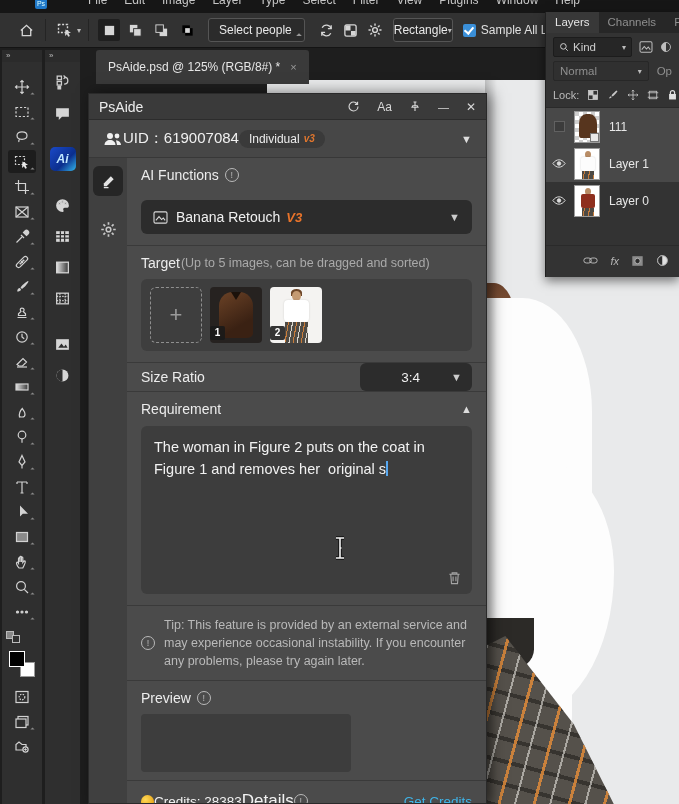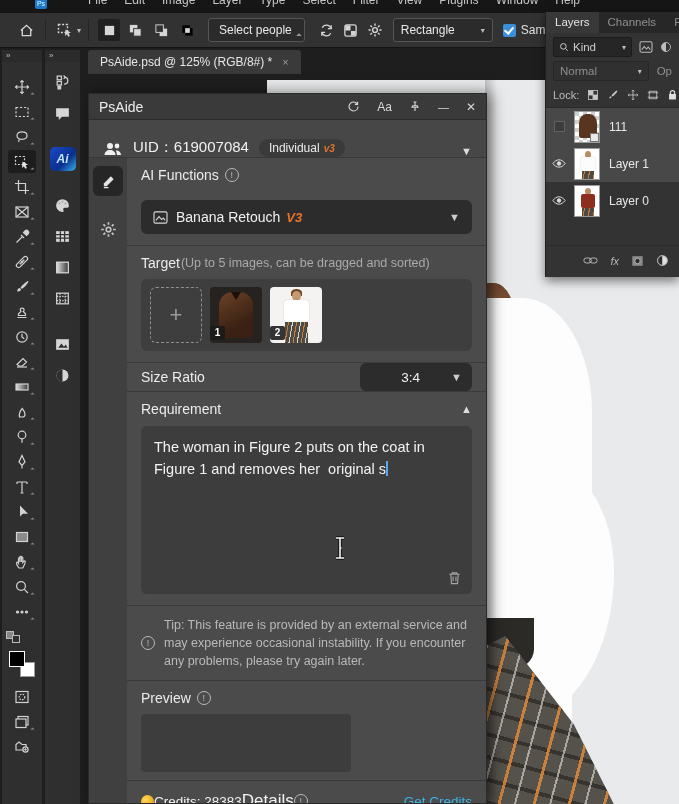--- a/index.html
+++ b/index.html
@@ -30,27 +30,27 @@
   
   #optionsbar{position:absolute;left:0;top:13px;width:679px;height:35px;background:#323232;border-bottom:1px solid #141414;display:flex;align-items:center}
   .ob-sep{width:1px;height:22px;background:#242424;margin:0 7px}
   .ob-ic{display:flex;align-items:center;justify-content:center;width:24px;height:24px}
   .ob-ic svg{stroke:#d6d6d6;fill:none;stroke-width:1.4}
   .mode{width:22px;height:22px;display:flex;align-items:center;justify-content:center;margin:0 2px;border-radius:2px}
   .mode.active{background:#1f1f1f}
   .chev{font-size:8px;color:#bbb}
   .btn-selpeople{background:#2b2b2b;border:1px solid #555;border-radius:3px;color:#e8e8e8;font-size:12px;padding:4px 12px 4px 10px;margin-left:8px;position:relative}
   .btn-selpeople:after{content:"";position:absolute;right:3px;bottom:3px;border-left:4px solid transparent;border-top:4px solid #999;transform:rotate(-45deg)}
-  .dd-rect{display:flex;align-items:center;gap:26px;background:#2b2b2b;border:1px solid #555;border-radius:3px;color:#e8e8e8;font-size:12px;padding:4px 7px;margin-left:6px}
+  .dd-rect{display:flex;align-items:center;gap:0;background:#2b2b2b;border:1px solid #555;border-radius:3px;color:#e8e8e8;font-size:12px;padding:4px 0;margin-left:6px}
   .cbx{width:13px;height:13px;background:#3a8fd8;border-radius:2px;margin:0 5px 0 10px;position:relative}
   .cbx:after{content:"";position:absolute;left:3px;top:1px;width:4px;height:7px;border:solid #fff;border-width:0 2px 2px 0;transform:rotate(40deg)}
   .ob-label{font-size:12px;color:#e0e0e0;white-space:nowrap}
 
   
-  #tabbar{position:absolute;left:88px;top:50px;height:24px;display:flex;z-index:3}
+  #tabbar{position:absolute;left:96px;top:50px;height:34px;display:flex;z-index:3}
   .doctab{display:flex;align-items:center;gap:10px;background:#3a3a3a;color:#e6e6e6;font-size:12px;padding:0 12px;border-radius:3px 3px 0 0}
   .doctab .x{color:#9a9a9a;font-size:11px}
 
   
   .dockhead{position:absolute;height:12px;background:#2b2b2b;color:#bbb;font-size:8px;line-height:11px;padding-left:4px;z-index:2}
   #col-tools{position:absolute;left:2px;top:62px;width:40px;height:742px;background:#2f2f2f;z-index:2;display:flex;flex-direction:column;align-items:center;padding-top:13px}
   #col-panels{position:absolute;left:45px;top:62px;width:35px;height:742px;background:#2f2f2f;z-index:2;display:flex;flex-direction:column;align-items:center;padding-top:8px;gap:7px}
   .tool{width:28px;height:23px;display:flex;align-items:center;justify-content:center;margin-bottom:2px;border-radius:3px;position:relative}
   .tool svg{stroke:#d2d2d2;fill:none;stroke-width:1.2}
   .tool.active{background:#1d1d1d}
@@ -66,21 +66,21 @@
   .minipair .a{left:0;top:0;background:#888}
   .minipair .b{right:0;bottom:0;background:#2f2f2f}
 
   
   #psaide{position:absolute;left:88px;top:93px;width:399px;height:711px;background:#4b4b4b;z-index:5;border:1px solid #2a2a2a;box-shadow:4px 0 14px rgba(0,0,0,.5);display:flex;flex-direction:column}
   .pa-titlebar{height:26px;background:#3a3a3a;display:flex;align-items:center;padding:0 10px;border-bottom:1px solid #2c2c2c;flex:0 0 auto}
   .pa-title{font-size:14px;color:#ececec}
   .pa-tbicons{margin-left:auto;display:flex;align-items:center;gap:17px;color:#d8d8d8}
   .pa-tbicons svg{stroke:#d8d8d8;fill:none;stroke-width:1.4}
   .pa-aa{font-size:12px;color:#d8d8d8}
-  .pa-uid{height:38px;display:flex;align-items:flex-end;gap:10px;padding:0 14px;background:#474747;border-bottom:1px solid #383838;flex:0 0 auto}
+  .pa-uid{height:38px;display:flex;align-items:center;padding:0 14px;background:#474747;border-bottom:1px solid #383838;flex:0 0 auto}
   .pa-uid .uidtxt{font-size:15px;color:#f0f0f0}
   .badge{display:flex;align-items:center;gap:4px;background:#3a3a3a;border-radius:11px;padding:2px 10px;font-size:12px;color:#ececec}
   .badge .v3{color:#e0762e;font-style:italic;font-weight:bold;font-size:10px}
   .pa-uid .chevdn{margin-left:auto;color:#ddd;font-size:11px}
   .pa-main{flex:1;display:flex;overflow:hidden}
   .pa-rail{width:38px;background:#404040;display:flex;flex-direction:column;align-items:center;padding-top:8px;gap:18px;flex:0 0 auto}
   .railbtn{width:30px;height:30px;border-radius:6px;display:flex;align-items:center;justify-content:center}
   .railbtn.active{background:#262626}
   .railbtn svg{stroke:#e4e4e4;fill:none;stroke-width:1.4}
   .pa-content{flex:1;display:flex;flex-direction:column;overflow:hidden}

